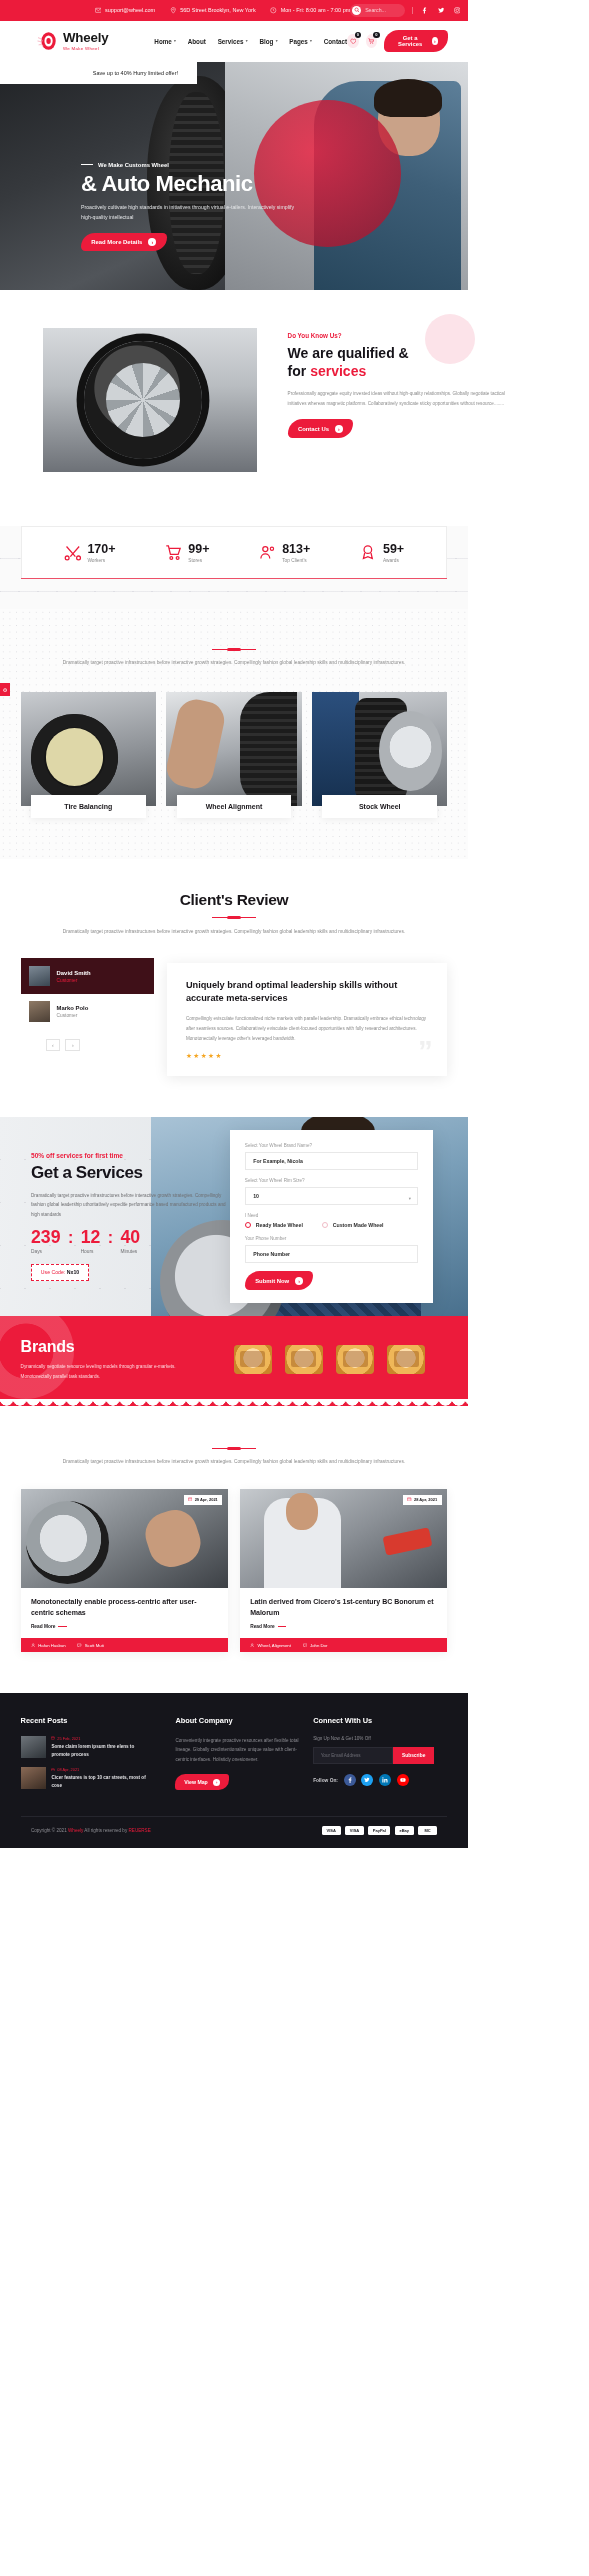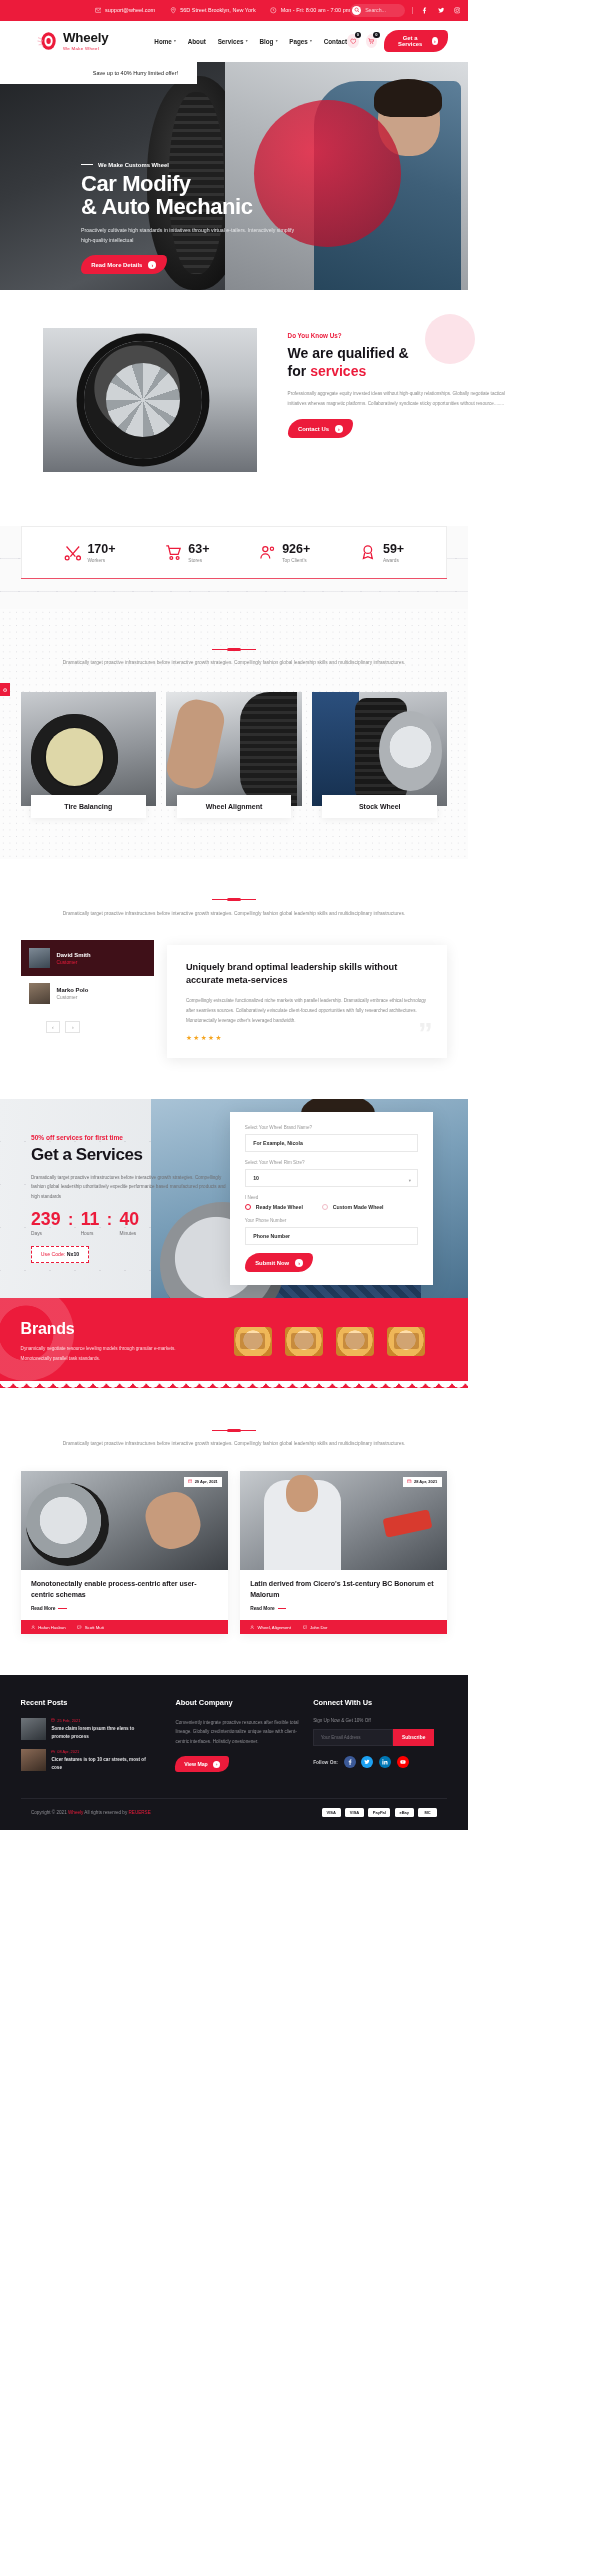--- a/index.html
+++ b/index.html
@@ -523,21 +523,20 @@
     <div class="hero-offer">
       <span>Save up to 40% Hurry limited offer!</span>
     </div>
 
     <div class="hero-inner">
       <div class="hero-kicker">
         <span class="bar"></span>
         <span>We Make Customs Wheel</span>
       </div>
       <div class="hero-title">
-        <div>Car Modify</div>
         <div>&amp; Auto Mechanic</div>
       </div>
       <div class="hero-sub">Proactively cultivate high standards in initiatives through virtual e-tailers. Interactively simplify high-quality intellectual</div>
       <div class="hero-btn">
         <button class="btn-primary">
           <span>Read More Details</span>
           <span class="arr">›</span>
         </button>
       </div>
     </div>
@@ -585,34 +584,34 @@
       </div>
       <div class="cnt">
         <span class="cnt-ico">
           <svg viewBox="0 0 28 28" width="17.7" height="17.7">
               <path d="M2 3h3.4l3.2 13.5h12.2L24 7H6.6" fill="none" stroke="#EC1B3B" stroke-width="2"></path>
               <circle cx="10" cy="22" r="2.2" fill="none" stroke="#EC1B3B" stroke-width="2"></circle>
               <circle cx="20" cy="22" r="2.2" fill="none" stroke="#EC1B3B" stroke-width="2"></circle>
             </svg>
         </span>
         <span>
-          <div class="cnt-num">63+</div>
+          <div class="cnt-num">99+</div>
           <div class="cnt-lab">Stores</div>
         </span>
       </div>
       <div class="cnt">
         <span class="cnt-ico">
           <svg viewBox="0 0 28 28" width="17.7" height="17.7">
               <circle cx="10" cy="8" r="4" fill="none" stroke="#EC1B3B" stroke-width="2"></circle>
               <path d="M3 23c0-4.4 3.2-7.4 7-7.4s7 3 7 7.4" fill="none" stroke="#EC1B3B" stroke-width="2"></path>
               <circle cx="20.5" cy="7.5" r="2.6" fill="none" stroke="#EC1B3B" stroke-width="1.8"></circle>
             </svg>
         </span>
         <span>
-          <div class="cnt-num">926+</div>
+          <div class="cnt-num">813+</div>
           <div class="cnt-lab">Top Client's</div>
         </span>
       </div>
       <div class="cnt">
         <span class="cnt-ico">
           <svg viewBox="0 0 28 28" width="17.7" height="17.7">
               <circle cx="14" cy="9" r="6" fill="none" stroke="#EC1B3B" stroke-width="2"></circle>
               <path d="M9 14l-2 9 7-3 7 3-2-9" fill="none" stroke="#EC1B3B" stroke-width="2"></path>
             </svg>
         </span>
@@ -649,20 +648,21 @@
             <div class="tyr"></div>
             <div class="rim2"></div>
           </div>
         <div class="sv-cap">Stock Wheel</div>
       </div>
     </div>
   </div>
 
   <div class="reviews">
     <div class="rv-dots"></div>
+    <div class="sec-title">Client's Review</div>
     <div class="sec-rule"></div>
     <div class="sec-desc">Dramatically target proactive infrastructures before interactive growth strategies. Compellingly fashion global leadership skills and multidisciplinary infrastructures.</div>
 
     <div class="rv-row">
       <div class="rv-list">
         <div class="rv-person active">
           <span class="rv-av"></span>
           <span>
             <div class="rv-name">David Smith</div>
             <div class="rv-role">Customer</div>
@@ -702,21 +702,21 @@
       <div class="gas-kicker">50% off services for first time</div>
       <div class="gas-h">Get a Services</div>
       <div class="gas-p">Dramatically target proactive infrastructures before interactive growth strategies. Compellingly fashion global leadership uthoritatively expedite performance based manufactured products and high standards</div>
       <div class="gas-count">
         <div class="gas-unit">
           <div class="gas-num">239</div>
           <div class="gas-lab">Days</div>
         </div>
         <div class="gas-colon">:</div>
         <div class="gas-unit">
-          <div class="gas-num">11</div>
+          <div class="gas-num">12</div>
           <div class="gas-lab">Hours</div>
         </div>
         <div class="gas-colon">:</div>
         <div class="gas-unit">
           <div class="gas-num">40</div>
           <div class="gas-lab">Minutes</div>
         </div>
       </div>
       <div class="gas-code">
         <span>Use Code: </span><b>Nx10</b>

